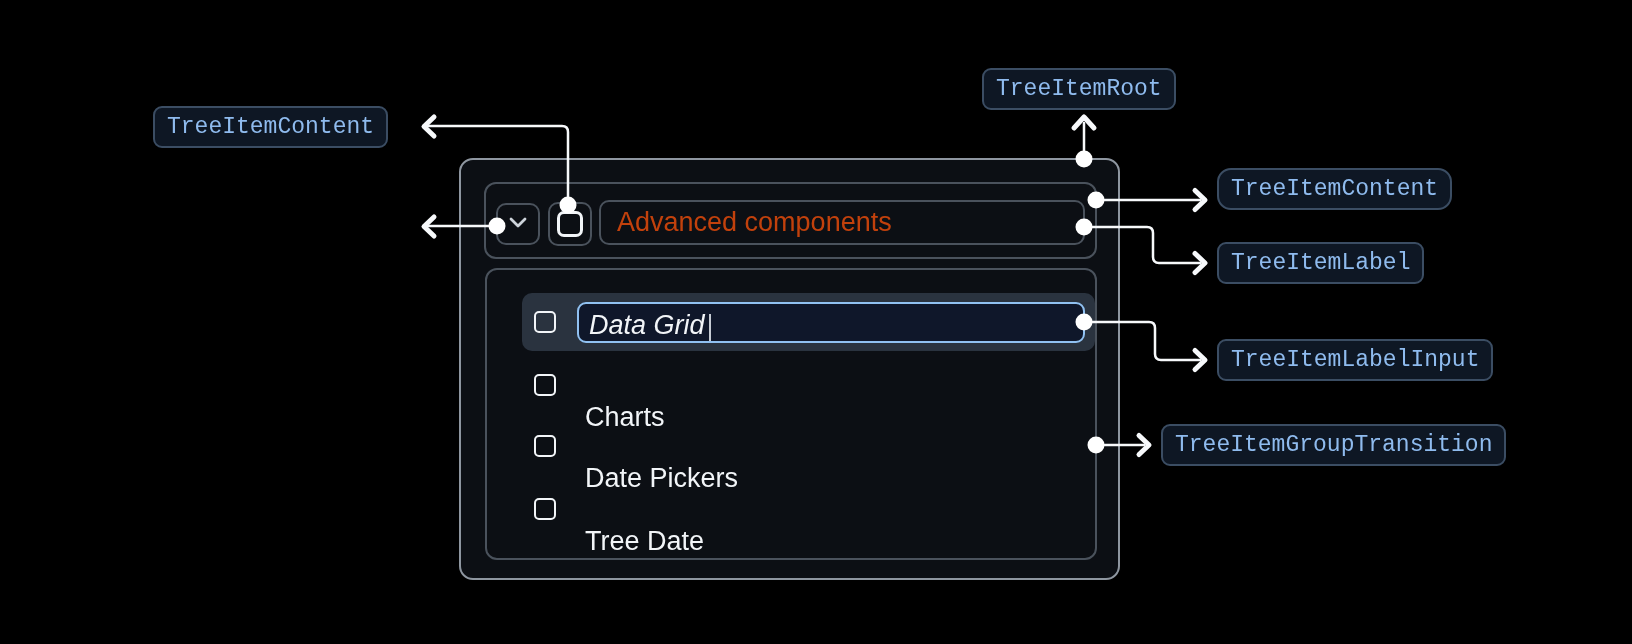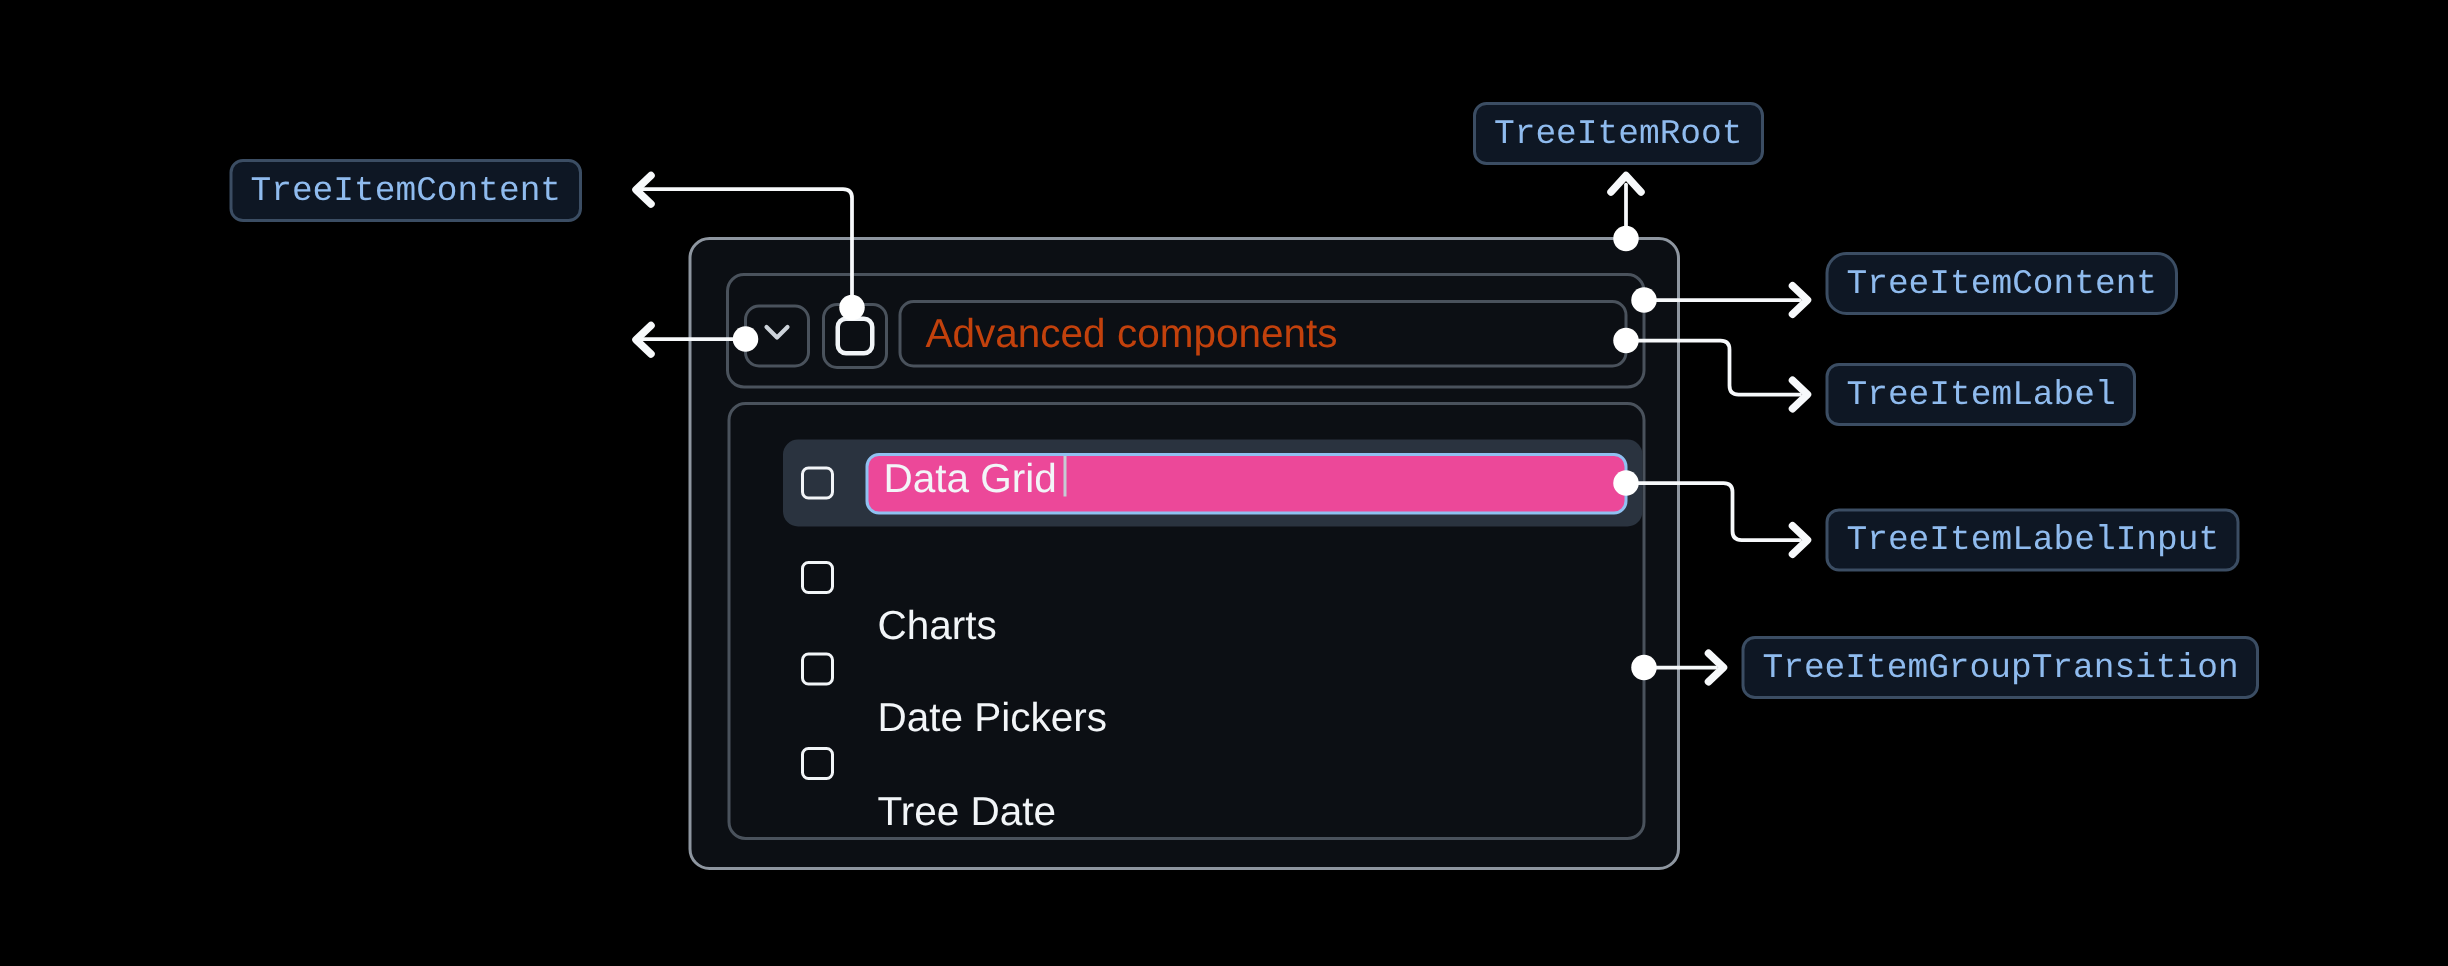--- a/index.html
+++ b/index.html
@@ -61,26 +61,26 @@
     background: #2a333f;
     border-radius: 10px;
   }
   .check-square-sm {
     width: 22px; height: 22px;
     border: 2.5px solid #f2f5f8;
     border-radius: 5px;
   }
   .label-input {
     left: 577px; top: 302px; width: 508px; height: 41px;
-    background: #ec4899;
+    background: #0f172a;
     border: 2.5px solid #90c1f1;
     border-radius: 9px;
-    display: flex; align-items: flex-start;
+    display: flex; align-items: flex-end;
     padding-left: 10px;
-    color: #f2f5f8; font-size: 27px;
+    color: #f2f5f8; font-size: 27px; font-style: italic;
   }
   .caret {
     width: 2.5px; height: 27px;
     background: #c6ccd4;
     margin-left: 4px;
   }
   .child-label {
     color: #f2f5f8; font-size: 27px; line-height: 27px; margin-top: 32px;
   }
 

